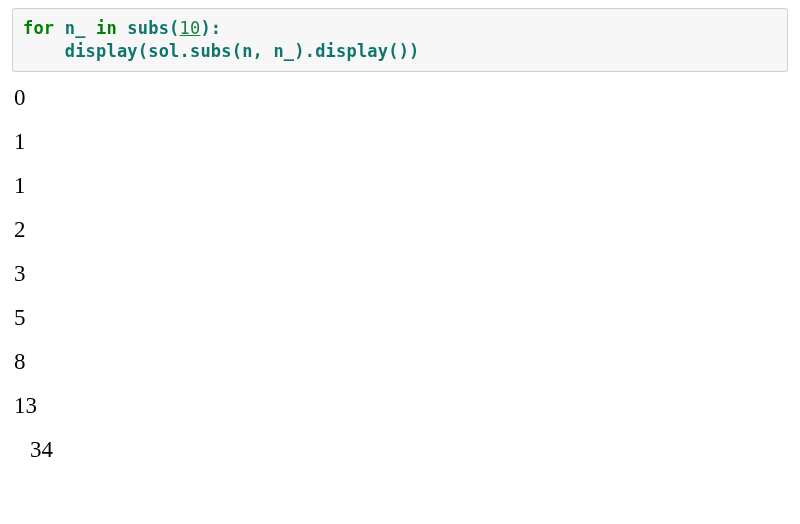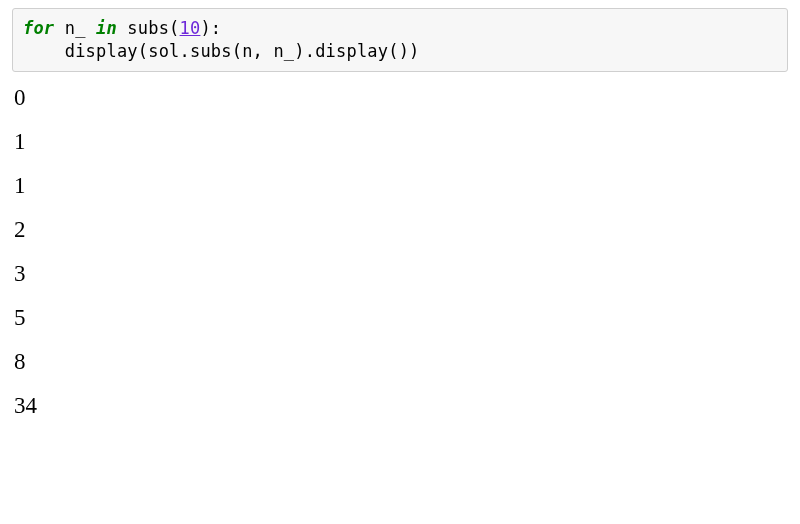--- a/index.html
+++ b/index.html
@@ -21,52 +21,54 @@
       padding: 8px 10px;
       font-size: 17px;
       line-height: 1.35;
       white-space: pre;
       font-family: "DejaVu Sans Mono", "Menlo", "Consolas", monospace;
       letter-spacing: 0.2px;
     }
     .code-cell .kw {
       color: #008000;
       font-weight: bold;
-      font-style: italic;
     }
     .code-cell .num {
-      color: #6d28d9;
+      color: #15803d;
       text-decoration: underline;
     }
     .code-cell .plain {
-      color: #000000;
+      color: #0f766e;
+      font-weight: bold;
     }
     .output {
       padding-top: 14px;
       padding-left: 2px;
     }
     .output-line {
       font-family: "Times New Roman", Times, serif;
       font-size: 23px;
       line-height: 1;
       color: #000000;
       margin-bottom: 21px;
     }
     .output-line:last-child {
       margin-bottom: 0;
+      margin-left: 16px;
     }
   </style>
 </head>
 <body>
 
 <div class="code-cell"><span class="kw">for</span><span class="plain"> n_ </span><span class="kw">in</span><span class="plain"> subs(</span><span class="num">10</span><span class="plain">):</span>
 <span class="plain">    display(sol.subs(n, n_).display())</span></div>
 
 <div class="output">
   <div class="output-line">0</div>
   <div class="output-line">1</div>
   <div class="output-line">1</div>
   <div class="output-line">2</div>
   <div class="output-line">3</div>
   <div class="output-line">5</div>
   <div class="output-line">8</div>
+  <div class="output-line">13</div>
   <div class="output-line">34</div>
 </div>
 
 </body></html>

